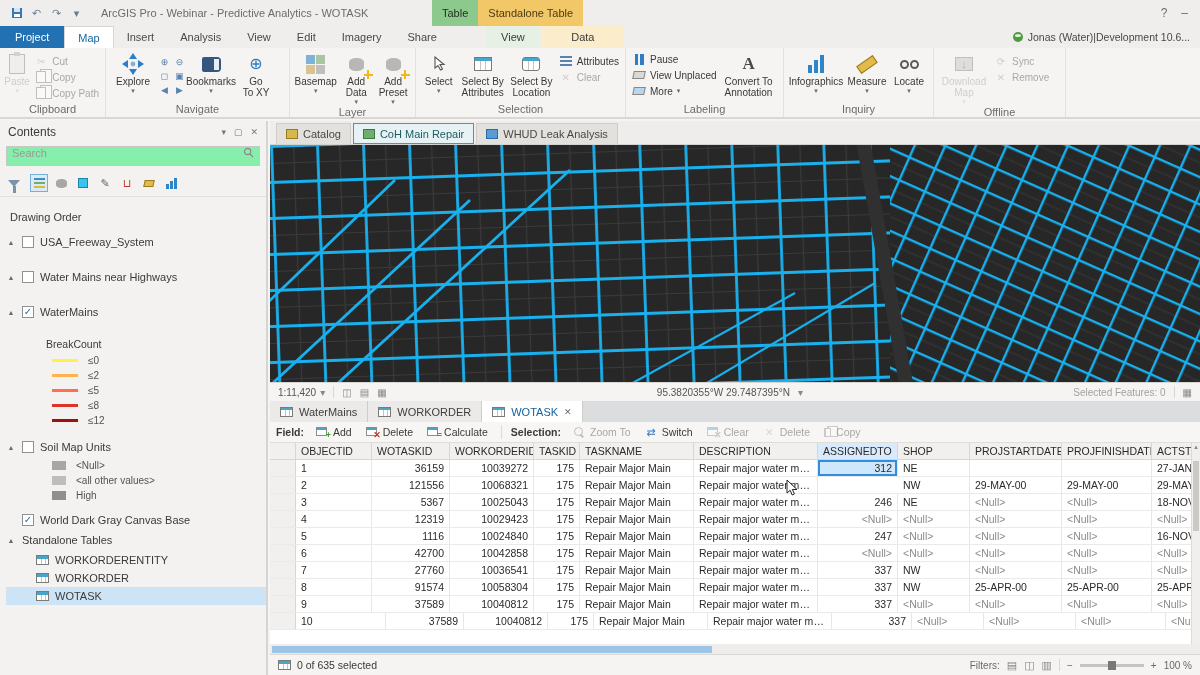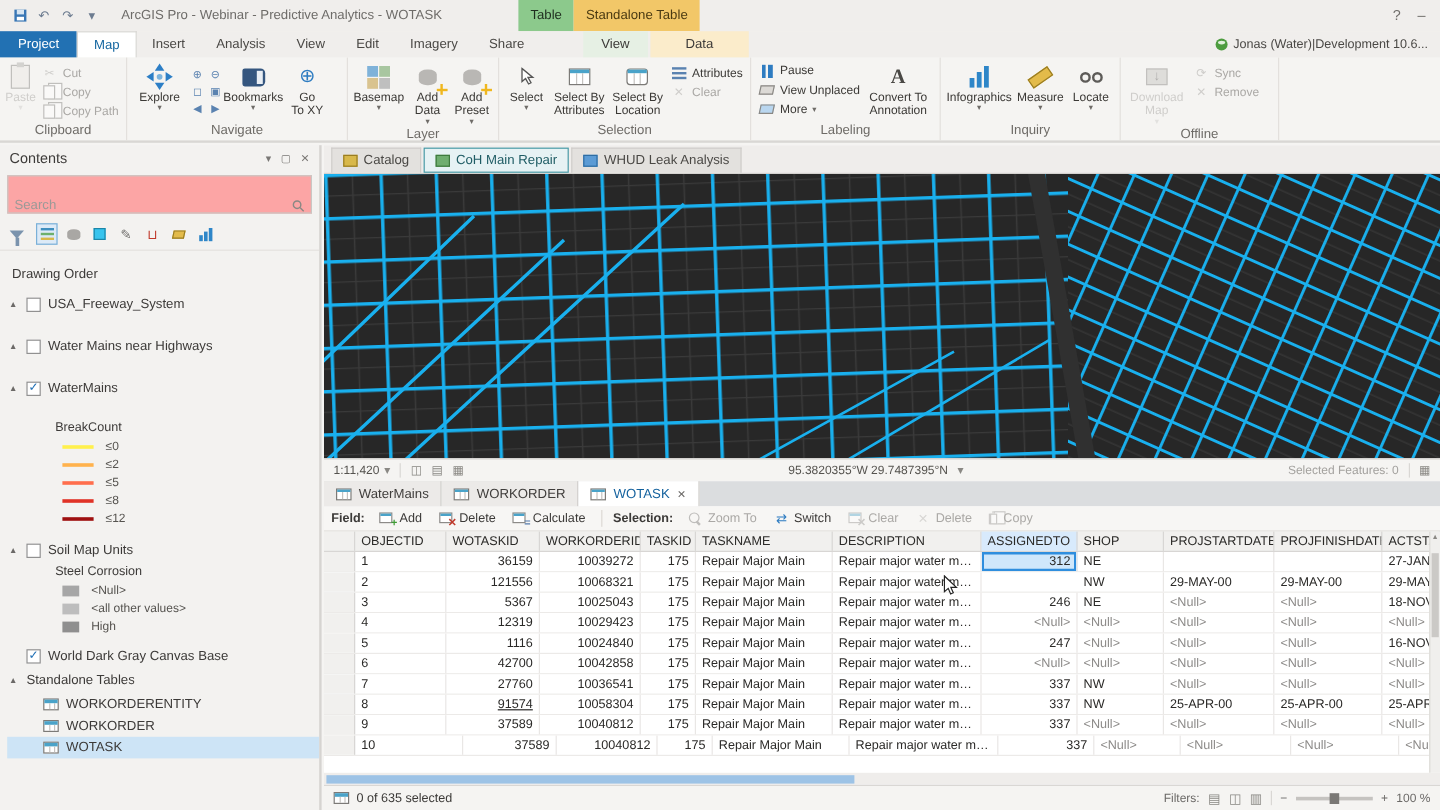--- a/index.html
+++ b/index.html
@@ -76,21 +76,21 @@
   .ic-anno{font-family:"Liberation Serif",serif;font-weight:bold;font-size:17px;color:#4a4845}
   .ic-downmap{width:18px;height:14px;background:#c9c7c4;border:1px solid #908e8b;display:flex;align-items:center;justify-content:center;color:#6b6967;font-size:11px}
   .ic-copy2{width:10px;height:12px;border:1px solid #8d8b88;background:#fff;position:relative}
   .ic-copy2:before{content:"";position:absolute;left:3px;top:-3px;width:10px;height:12px;border:1px solid #8d8b88;background:#fff;z-index:-1}
   .ic-list3{width:12px;height:2px;background:#5a82b0;box-shadow:0 4px 0 #5a82b0,0 8px 0 #5a82b0;margin-top:-8px}
 
   
   #contents{position:absolute;left:0;top:121px;width:268px;height:554px;background:#f3f2f0;border-right:2px solid #d6d4d1;overflow:hidden}
   .c-head{height:22px;display:flex;align-items:center;padding:0 8px;color:#3c3a38;font-size:12px}
   .c-head-ics{margin-left:auto;display:flex;gap:8px;color:#7a7875;font-size:9px}
-  .c-search{margin:3px 6px;height:32px;background:#fca5a5;border:1px solid #c9c7c4;display:flex;align-items:flex-end;padding:0 5px}
+  .c-search{margin:3px 6px;height:20px;background:#86efac;border:1px solid #c9c7c4;display:flex;align-items:flex-start;padding:0 5px}
   .c-search input{flex:1;border:none;outline:none;font-size:11px;font-family:"Liberation Sans",sans-serif;color:#333;background:transparent}
   .c-search input::placeholder{color:#9b9997}
   .c-tools{display:flex;align-items:center;gap:4px;padding:5px 8px 4px;border-bottom:1px solid #e4e2df}
   .funnel{width:0;height:0;border-left:6px solid transparent;border-right:6px solid transparent;border-top:7px solid #7a93ad;position:relative;margin-right:6px}
   .funnel:after{content:"";position:absolute;left:-1.5px;top:-1px;width:3px;height:7px;background:#7a93ad}
   .tile{width:18px;height:18px;border:1px solid transparent;display:flex;align-items:center;justify-content:center}
   .tile.sel{border-color:#7ab0d8;background:#dceaf7}
   .tile-bars{width:11px;height:2.5px;background:#3f8fbf;box-shadow:0 4px 0 #6db06d,0 8px 0 #d8b84a;margin-top:-8px}
   .tile-cyl{width:11px;height:9px;background:#a9a7a4;border-radius:5px/3px}
   .tile-selbox{width:10px;height:10px;background:#37c4ee;border:1px solid #1b86a8}
@@ -542,21 +542,20 @@
           <span class="leg-line" style="background: rgb(158, 16, 16);"></span>
           <span class="leg-lab">≤12</span>
         </div>
       </div>
 
     <div class="lrow tight">
       <span class="exp">▲</span>
       <span class="cb"></span>
       <span class="llab">Soil Map Units</span>
     </div>
-    <div class="subhead">Steel Corrosion</div>
     <div id="soil-legend" style="margin-bottom:8px">
         <div class="leg-row">
           <span class="leg-box" style="background: rgb(166, 166, 166);"></span>
           <span class="leg-lab">&lt;Null&gt;</span>
         </div>
         <div class="leg-row">
           <span class="leg-box" style="background: rgb(189, 189, 189);"></span>
           <span class="leg-lab">&lt;all other values&gt;</span>
         </div>
         <div class="leg-row">
@@ -836,21 +835,21 @@
         <div class="tc desc" style="width: 124px;">Repair major water main break</div>
         <div class="tc r" style="width: 80px;">337</div>
         <div class="tc" style="width: 72px;">NW</div>
         <div class="tc null" style="width: 92px;">&lt;Null&gt;</div>
         <div class="tc null" style="width: 90px;">&lt;Null&gt;</div>
         <div class="tc null" style="width: 48px;">&lt;Null&gt;</div>
       </div>
       <div class="trow">
         <div class="tc rsel" style="width: 26px;"></div>
         <div class="tc" style="width: 76px;">8</div>
-        <div class="tc r" style="width: 78px; text-decoration: underline;">91574</div>
+        <div class="tc r" style="width: 78px;">91574</div>
         <div class="tc r" style="width: 84px;">10058304</div>
         <div class="tc r" style="width: 46px;">175</div>
         <div class="tc" style="width: 114px;">Repair Major Main</div>
         <div class="tc desc" style="width: 124px;">Repair major water main break</div>
         <div class="tc r" style="width: 80px;">337</div>
         <div class="tc" style="width: 72px;">NW</div>
         <div class="tc" style="width: 92px;">25-APR-00</div>
         <div class="tc" style="width: 90px;">25-APR-00</div>
         <div class="tc" style="width: 48px;">25-APR-00</div>
       </div>

